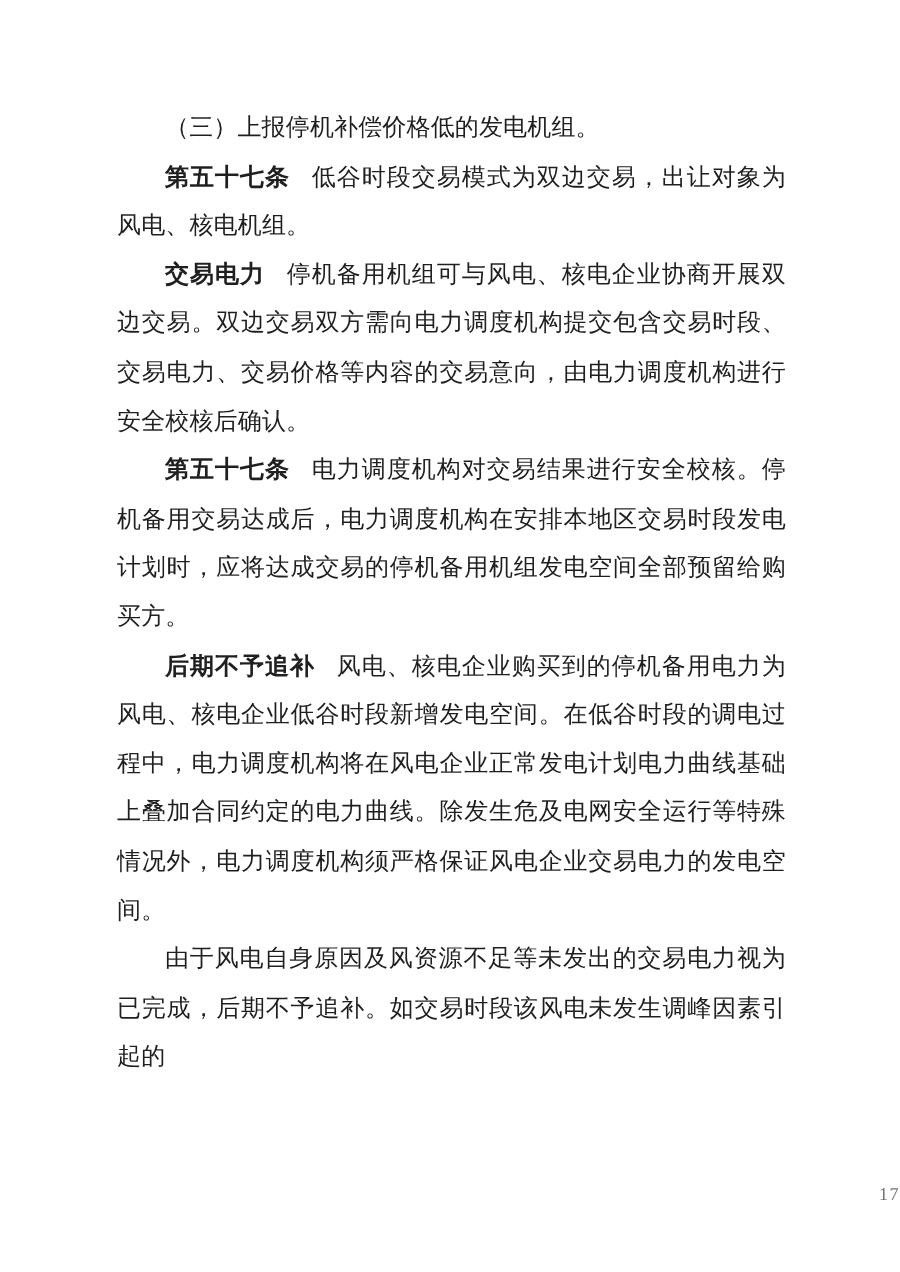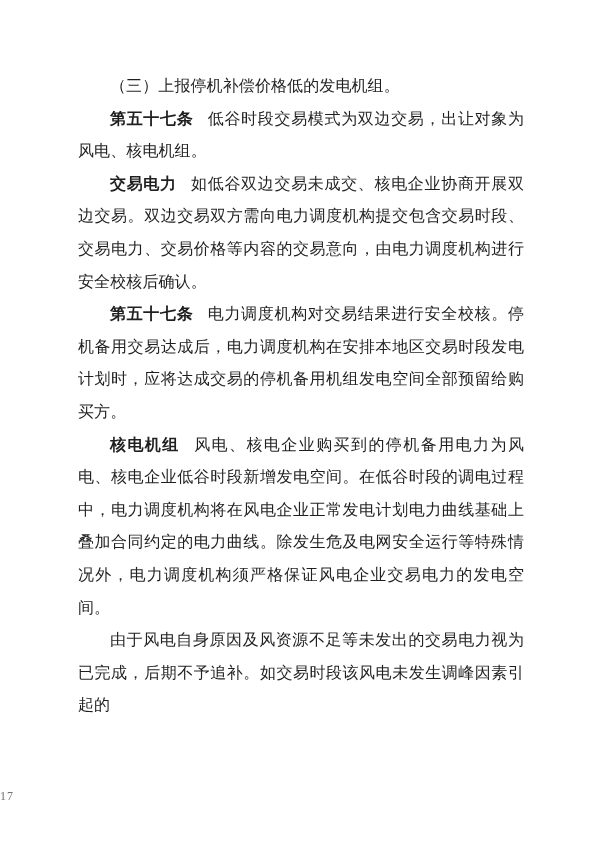--- a/index.html
+++ b/index.html
@@ -35,42 +35,42 @@
   .art-num {
     font-weight: bold;
     margin-right: 0.9em;
     font-family: Liberation Serif, serif;
   }
   .page-num {
     position: absolute;
     left: 0;
     right: 0;
     bottom: 44px;
-    text-align: left;
+    text-align: right;
     font-size: 12px;
     color: #737373;
     letter-spacing: 1px;
     margin-top: 48px;
   }
 </style>
 </head>
 <body>
 
 <div class="page">
   <div class="content">
 
     <p class="para"><span>（三）上报停机补偿价格低的发电机组。</span></p>
 
     <p class="para"><b class="art-num">第五十七条</b><span>低谷时段交易模式为双边交易，出让对象为风电、核电机组。</span></p>
 
-    <p class="para"><b class="art-num">交易电力</b><span>如低谷双边交易未成交、核电企业协商开展双边交易。双边交易双方需向电力调度机构提交包含交易时段、交易电力、交易价格等内容的交易意向，由电力调度机构进行安全校核后确认。</span></p>
+    <p class="para"><b class="art-num">交易电力</b><span>停机备用机组可与风电、核电企业协商开展双边交易。双边交易双方需向电力调度机构提交包含交易时段、交易电力、交易价格等内容的交易意向，由电力调度机构进行安全校核后确认。</span></p>
 
 
     <p class="para"><b class="art-num">第五十七条</b><span>电力调度机构对交易结果进行安全校核。停机备用交易达成后，电力调度机构在安排本地区交易时段发电计划时，应将达成交易的停机备用机组发电空间全部预留给购买方。</span></p>
 
-    <p class="para"><b class="art-num">核电机组</b><span>风电、核电企业购买到的停机备用电力为风电、核电企业低谷时段新增发电空间。在低谷时段的调电过程中，电力调度机构将在风电企业正常发电计划电力曲线基础上叠加合同约定的电力曲线。除发生危及电网安全运行等特殊情况外，电力调度机构须严格保证风电企业交易电力的发电空间。</span></p>
+    <p class="para"><b class="art-num">后期不予追补</b><span>风电、核电企业购买到的停机备用电力为风电、核电企业低谷时段新增发电空间。在低谷时段的调电过程中，电力调度机构将在风电企业正常发电计划电力曲线基础上叠加合同约定的电力曲线。除发生危及电网安全运行等特殊情况外，电力调度机构须严格保证风电企业交易电力的发电空间。</span></p>
 
     <p class="para"><span>由于风电自身原因及风资源不足等未发出的交易电力视为已完成，后期不予追补。如交易时段该风电未发生调峰因素引起的</span></p>
 
   </div>
 
   <div class="page-num">17</div>
 </div>
 
 </body></html>

